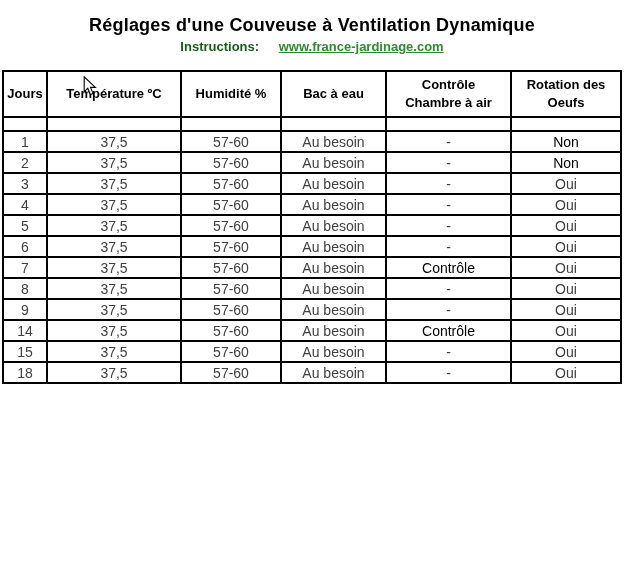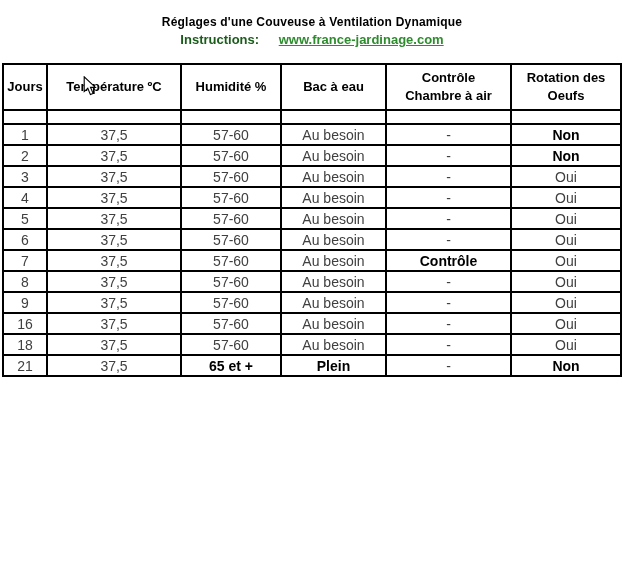--- a/index.html
+++ b/index.html
@@ -10,21 +10,21 @@
     --link-green:#2e8b2e;
   }
   *{box-sizing:border-box;}
   html,body{margin:0;padding:0;}
   body{
     width:624px;height:586px;background:#ffffff;overflow:hidden;position:relative;
     font-family:"Liberation Sans",sans-serif;
   }
   .page-title{
     margin:15px 0 0 0;text-align:center;
-    font-size:12px;font-weight:bold;color:#000;letter-spacing:0.2px;
+    font-size:18px;font-weight:bold;color:#000;letter-spacing:0.2px;
   }
   .subtitle{
     margin:3px 0 0 0;text-align:center;font-size:13px;font-weight:bold;
   }
   .subtitle .label{color:var(--label-green);margin-top:22px;}
   .subtitle .link{color:var(--link-green);text-decoration:underline;margin-left:16px;cursor:pointer;}
   table.settings{
     border-collapse:collapse;table-layout:fixed;
     width:618px;margin:16px 0 0 2px;
   }
@@ -38,21 +38,21 @@
     border:2px solid var(--border);
     text-align:center;vertical-align:middle;padding:0;overflow:hidden;
   }
   thead tr{height:46px;padding-left:24px;}
   th{
     font-size:13px;font-weight:bold;color:#000;line-height:1.35;white-space:pre-line;
   }
   tr[data-name="spacer-row"]{height:14px;}
   tbody tr[data-name="table-row"]{height:21px;}
   td{font-size:14px;color:var(--data-text);font-weight:normal;line-height:1;}
-  td.b{font-weight:bold;color:var(--emph-text);}
+  td.b{font-weight:normal;color:var(--emph-text);}
   .cursor{position:absolute;z-index:10;pointer-events:none;}
 </style>
 </head>
 <body data-name="page">
 
 <div class="page-title" data-name="page-title">Réglages d'une Couveuse à Ventilation Dynamique</div>
 
 <div class="subtitle" data-name="instructions-line">
   <span class="label" data-name="instructions-label">Instructions:</span>
   <span class="link" data-name="instructions-link">www.france-jardinage.com</span>
@@ -154,41 +154,41 @@
       </tr>
       <tr data-name="table-row">
         <td data-name="cell-jours">9</td>
         <td data-name="cell-temperature">37,5</td>
         <td data-name="cell-humidite">57-60</td>
         <td data-name="cell-bac-a-eau">Au besoin</td>
         <td data-name="cell-controle-chambre-a-air">-</td>
         <td data-name="cell-rotation-des-oeufs">Oui</td>
       </tr>
       <tr data-name="table-row">
-        <td data-name="cell-jours">16</td>
+        <td data-name="cell-jours">14</td>
+        <td data-name="cell-temperature">37,5</td>
+        <td data-name="cell-humidite">57-60</td>
+        <td data-name="cell-bac-a-eau">Au besoin</td>
+        <td data-name="cell-controle-chambre-a-air" class="b">Contrôle</td>
+        <td data-name="cell-rotation-des-oeufs">Oui</td>
+      </tr>
+      <tr data-name="table-row">
+        <td data-name="cell-jours">15</td>
         <td data-name="cell-temperature">37,5</td>
         <td data-name="cell-humidite">57-60</td>
         <td data-name="cell-bac-a-eau">Au besoin</td>
         <td data-name="cell-controle-chambre-a-air">-</td>
         <td data-name="cell-rotation-des-oeufs">Oui</td>
       </tr>
       <tr data-name="table-row">
         <td data-name="cell-jours">18</td>
         <td data-name="cell-temperature">37,5</td>
         <td data-name="cell-humidite">57-60</td>
         <td data-name="cell-bac-a-eau">Au besoin</td>
         <td data-name="cell-controle-chambre-a-air">-</td>
         <td data-name="cell-rotation-des-oeufs">Oui</td>
       </tr>
-      <tr data-name="table-row">
-        <td data-name="cell-jours">21</td>
-        <td data-name="cell-temperature">37,5</td>
-        <td data-name="cell-humidite" class="b">65 et +</td>
-        <td data-name="cell-bac-a-eau" class="b">Plein</td>
-        <td data-name="cell-controle-chambre-a-air">-</td>
-        <td data-name="cell-rotation-des-oeufs" class="b">Non</td>
-      </tr>
     </tbody>
 </table>
 
 <svg class="cursor" data-name="mouse-cursor" width="14" height="21" viewBox="0 0 14 21" style="left: 83px; top: 76px;">
   <path d="M1.2,0.8 L1.2,15.6 L4.8,12.3 L7.4,18.6 L10.1,17.4 L7.5,11.4 L12.4,11.4 Z" fill="#ffffff" stroke="#000000" stroke-width="1.1"></path>
 </svg>
 
 </body></html>

